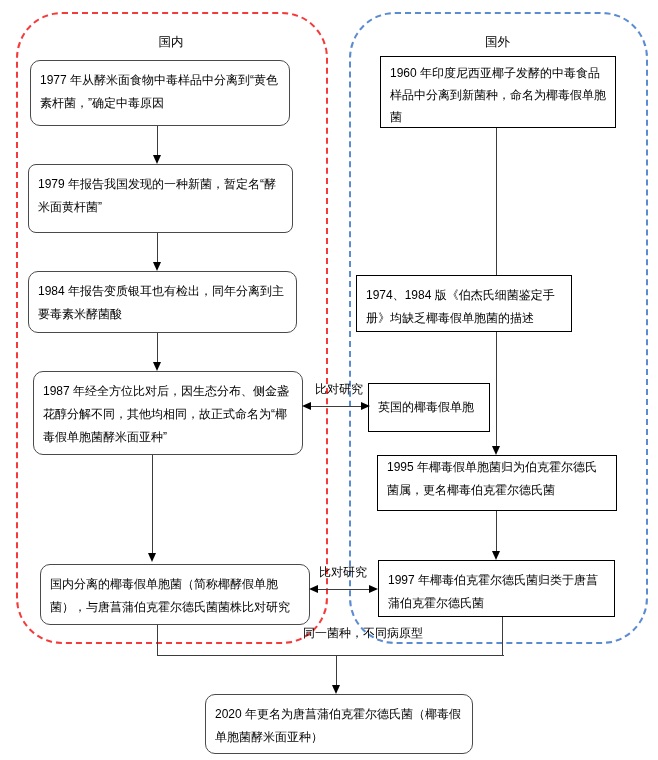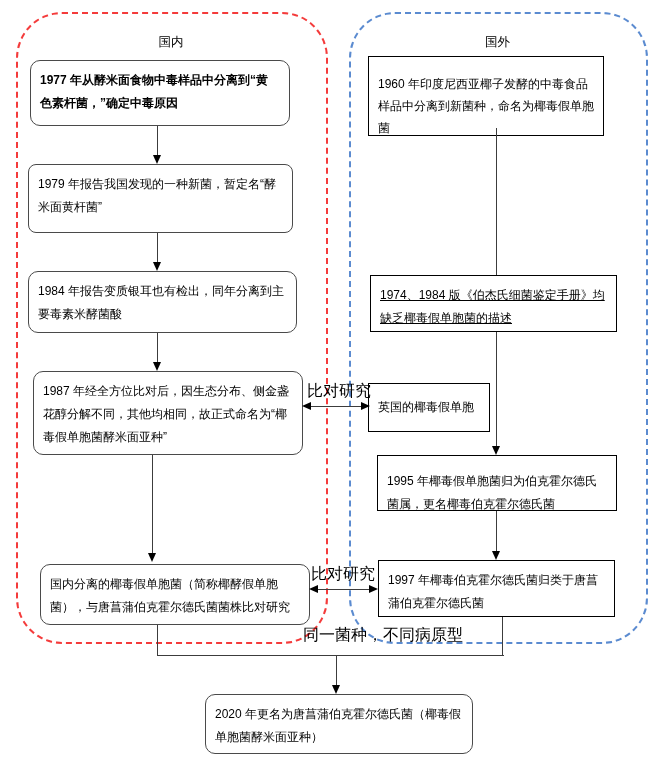--- a/index.html
+++ b/index.html
@@ -17,44 +17,44 @@
     position:absolute;box-sizing:border-box;background:#fff;border:1px solid #000;
     font-size:12px;line-height:23px;padding:8px 9px 4px;
   }
   .round{border-radius:10px;border-color:#4a4a4a;}
   .vcenter{display:flex;align-items:center;padding-top:0;padding-bottom:0;}
   .vline{position:absolute;width:0;border-left:1.5px solid #3c3c3c;}
   .hline{position:absolute;height:0;border-top:1.5px solid #3c3c3c;}
   .head-down{position:absolute;width:0;height:0;border-left:4.5px solid transparent;border-right:4.5px solid transparent;border-top:9px solid #000;}
   .head-left{position:absolute;width:0;height:0;border-top:4.5px solid transparent;border-bottom:4.5px solid transparent;border-right:9px solid #000;}
   .head-right{position:absolute;width:0;height:0;border-top:4.5px solid transparent;border-bottom:4.5px solid transparent;border-left:9px solid #000;}
-  .lbl{position:absolute;font-size:16px;white-space:nowrap;}
+  .lbl{position:absolute;font-size:12px;white-space:nowrap;}
   .lbl.center{text-align:center;}
 </style>
 </head>
 <body>
 
 <div id="canvas">
 
   <div class="lane" id="lane-domestic"></div>
   <div class="lane" id="lane-foreign"></div>
 
   <div class="lane-title" id="title-foreign">国外</div>
   <div class="lane-title" id="title-domestic">国内</div>
 
-  <div class="box round" style="left:30px;top:60px;width:260px;height:66px;font-weight:bold;">1977 年从酵米面食物中毒样品中分离到“黄色素杆菌，”确定中毒原因</div>
+  <div class="box round" style="left:30px;top:60px;width:260px;height:66px;">1977 年从酵米面食物中毒样品中分离到“黄色素杆菌，”确定中毒原因</div>
   <div class="box round" style="left:28px;top:164px;width:265px;height:69px;border-radius:8px;">1979 年报告我国发现的一种新菌，暂定名“酵米面黄杆菌”</div>
   <div class="box round" style="left:28px;top:271px;width:269px;height:62px;">1984 年报告变质银耳也有检出，同年分离到主要毒素米酵菌酸</div>
   <div class="box round" style="left:33px;top:371px;width:270px;height:84px;">1987 年经全方位比对后，因生态分布、侧金盏花醇分解不同，其他均相同，故正式命名为“椰毒假单胞菌酵米面亚种”</div>
   <div class="box round" style="left:40px;top:564px;width:270px;height:61px;">国内分离的椰毒假单胞菌（简称椰酵假单胞菌），与唐菖蒲伯克霍尔德氏菌菌株比对研究</div>
 
-  <div class="box" style="left:368px;top:56px;width:236px;height:80px;line-height:22px;padding-top:16px;">1960 年印度尼西亚椰子发酵的中毒食品样品中分离到新菌种，命名为椰毒假单胞菌</div>
-  <div class="box" style="left:370px;top:275px;width:247px;height:57px;text-decoration:underline;">1974、1984 版《伯杰氏细菌鉴定手册》均缺乏椰毒假单胞菌的描述</div>
+  <div class="box" style="left:380px;top:56px;width:236px;height:72px;line-height:22px;padding-top:5px;">1960 年印度尼西亚椰子发酵的中毒食品样品中分离到新菌种，命名为椰毒假单胞菌</div>
+  <div class="box" style="left:356px;top:275px;width:216px;height:57px;">1974、1984 版《伯杰氏细菌鉴定手册》均缺乏椰毒假单胞菌的描述</div>
   <div class="box vcenter" style="left:368px;top:383px;width:122px;height:49px;">英国的椰毒假单胞</div>
-  <div class="box" style="left:377px;top:455px;width:240px;height:56px;padding-top:14px;">1995 年椰毒假单胞菌归为伯克霍尔德氏菌属，更名椰毒伯克霍尔德氏菌</div>
+  <div class="box" style="left:377px;top:455px;width:240px;height:56px;padding-top:0;">1995 年椰毒假单胞菌归为伯克霍尔德氏菌属，更名椰毒伯克霍尔德氏菌</div>
   <div class="box" style="left:378px;top:560px;width:237px;height:57px;">1997 年椰毒伯克霍尔德氏菌归类于唐菖蒲伯克霍尔德氏菌</div>
 
   <div class="box round" style="left:205px;top:694px;width:268px;height:60px;">2020 年更名为唐菖蒲伯克霍尔德氏菌（椰毒假单胞菌酵米面亚种）</div>
 
   <div>
     <div class="vline" style="left:157px;top:126px;height:31px;"></div>
     <div class="head-down" style="left:153px;top:155px;"></div>
   </div>
   <div>
     <div class="vline" style="left:157px;top:233px;height:31px;"></div>

